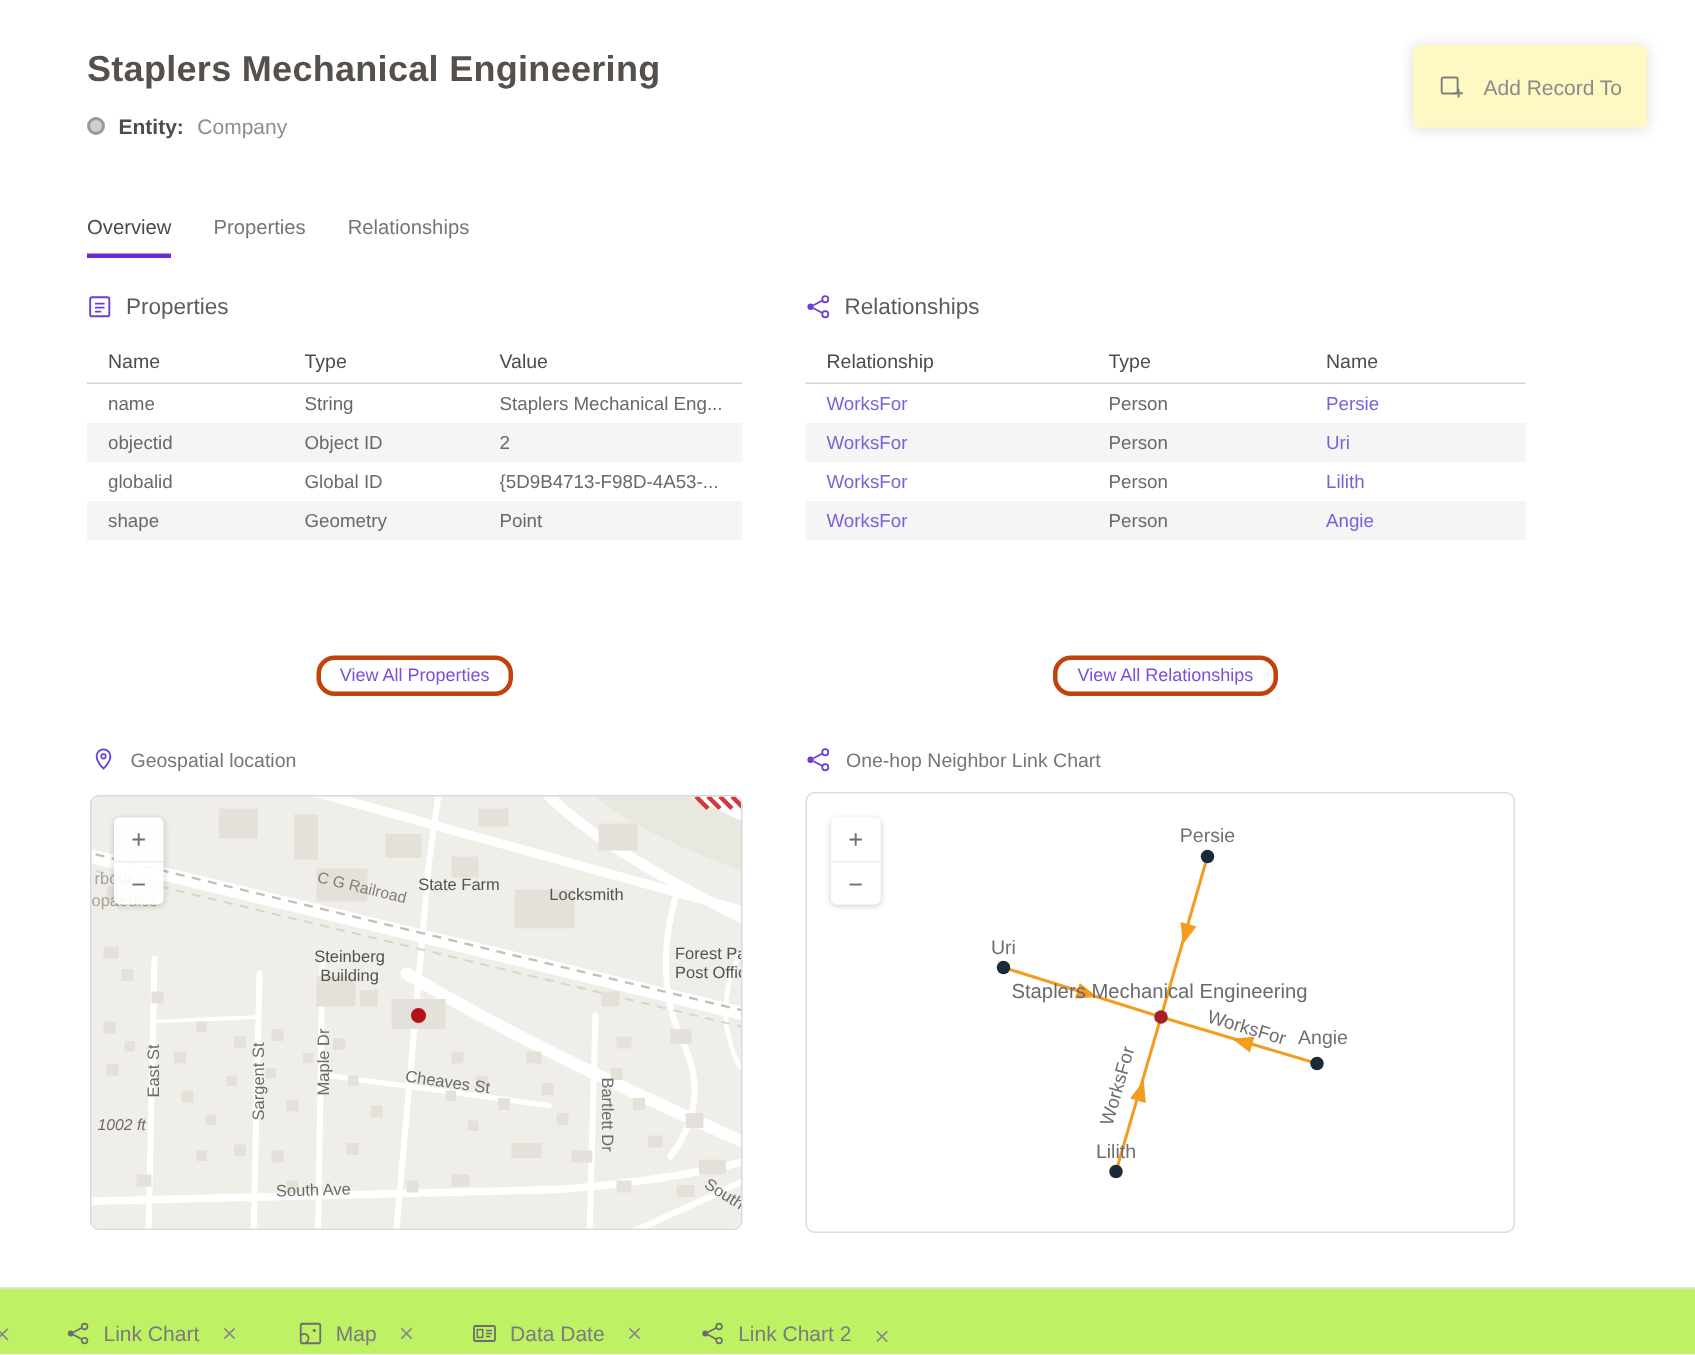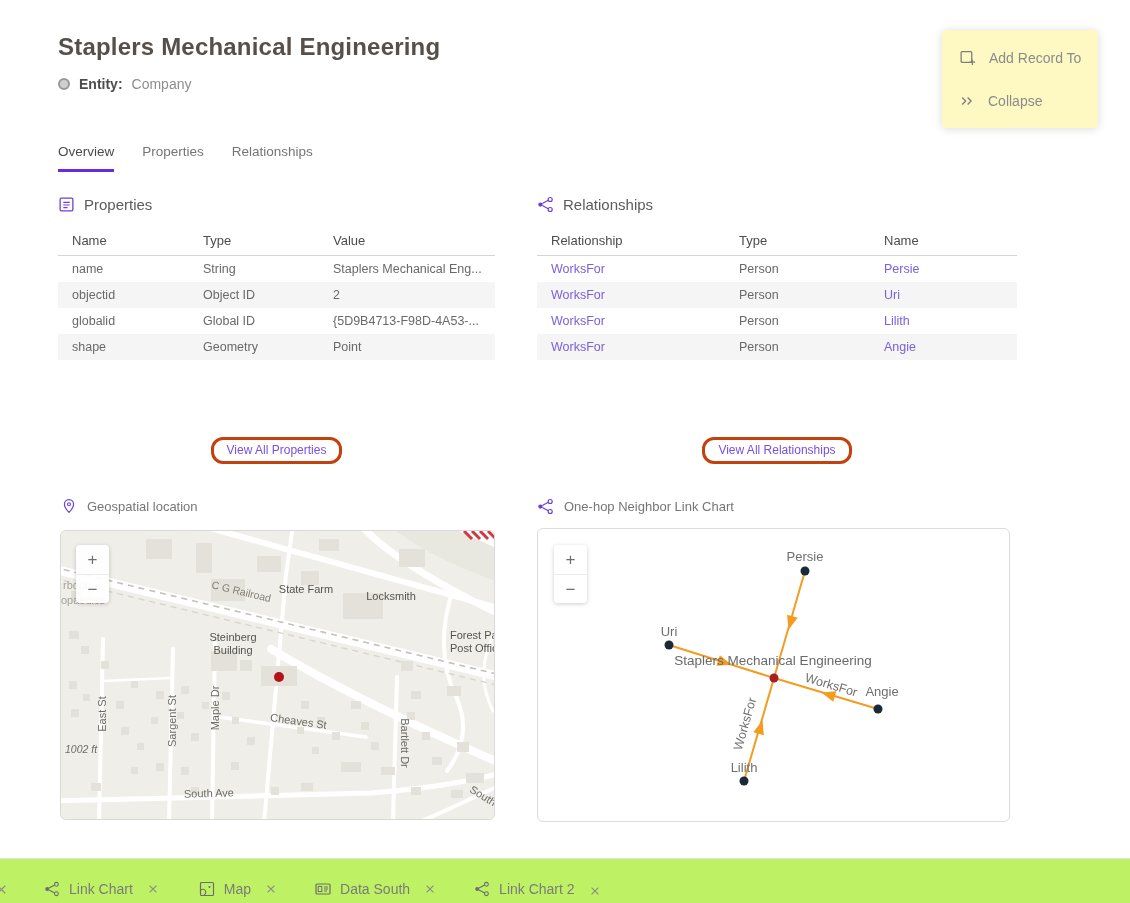--- a/index.html
+++ b/index.html
@@ -96,26 +96,20 @@
     <span class="entity-type">Company</span>
   </div>
 
   <div class="context-menu">
     <div class="menu-item">
       <svg width="17" height="17" viewBox="0 0 16 16">
         <rect x="2" y="2.5" width="10" height="10" rx="1" fill="none" stroke="currentColor" stroke-width="1.2"></rect>
         <path d="M12.6 9.8 V15 M10 12.4 H15.2" stroke="currentColor" stroke-width="1.2" fill="none"></path>
       </svg>
       <span class="lbl">Add Record To</span>
-    </div>
-    <div class="menu-item">
-      <svg width="16" height="16" viewBox="0 0 16 16">
-        <path d="M3.2 4.5 L6.7 8 L3.2 11.5 M8.6 4.5 L12.1 8 L8.6 11.5" fill="none" stroke="currentColor" stroke-width="1.3"></path>
-      </svg>
-      <span class="lbl">Collapse</span>
     </div>
   </div>
 
   <div class="tabs">
     <div class="tab active">Overview</div>
     <div class="tab">Properties</div>
     <div class="tab">Relationships</div>
   </div>
 
   <div class="panel props">
@@ -427,21 +421,21 @@
     </div>
 
     <div class="btab t3">
       <span class="ico">
         <svg width="16" height="16" viewBox="0 0 16 16">
           <rect x="1" y="3" width="14" height="10" rx="1" fill="none" stroke="currentColor" stroke-width="1.2"></rect>
           <rect x="3.2" y="5.4" width="3.6" height="5.2" fill="none" stroke="currentColor" stroke-width="1"></rect>
           <path d="M9 6 h4 M9 8 h4 M9 10 h3" stroke="currentColor" stroke-width="1" fill="none"></path>
         </svg>
       </span>
-      <span class="lbl">Data South</span>
+      <span class="lbl">Data Date</span>
       <span class="cls">
         <svg width="12" height="12" viewBox="0 0 14 14">
             <path d="M3 3 L11 11 M11 3 L3 11" stroke="currentColor" stroke-width="1.3"></path>
           </svg>
       </span>
     </div>
 
     <div class="btab t4">
       <span class="ico">
         <svg width="16" height="16" viewBox="0 0 16 16">

